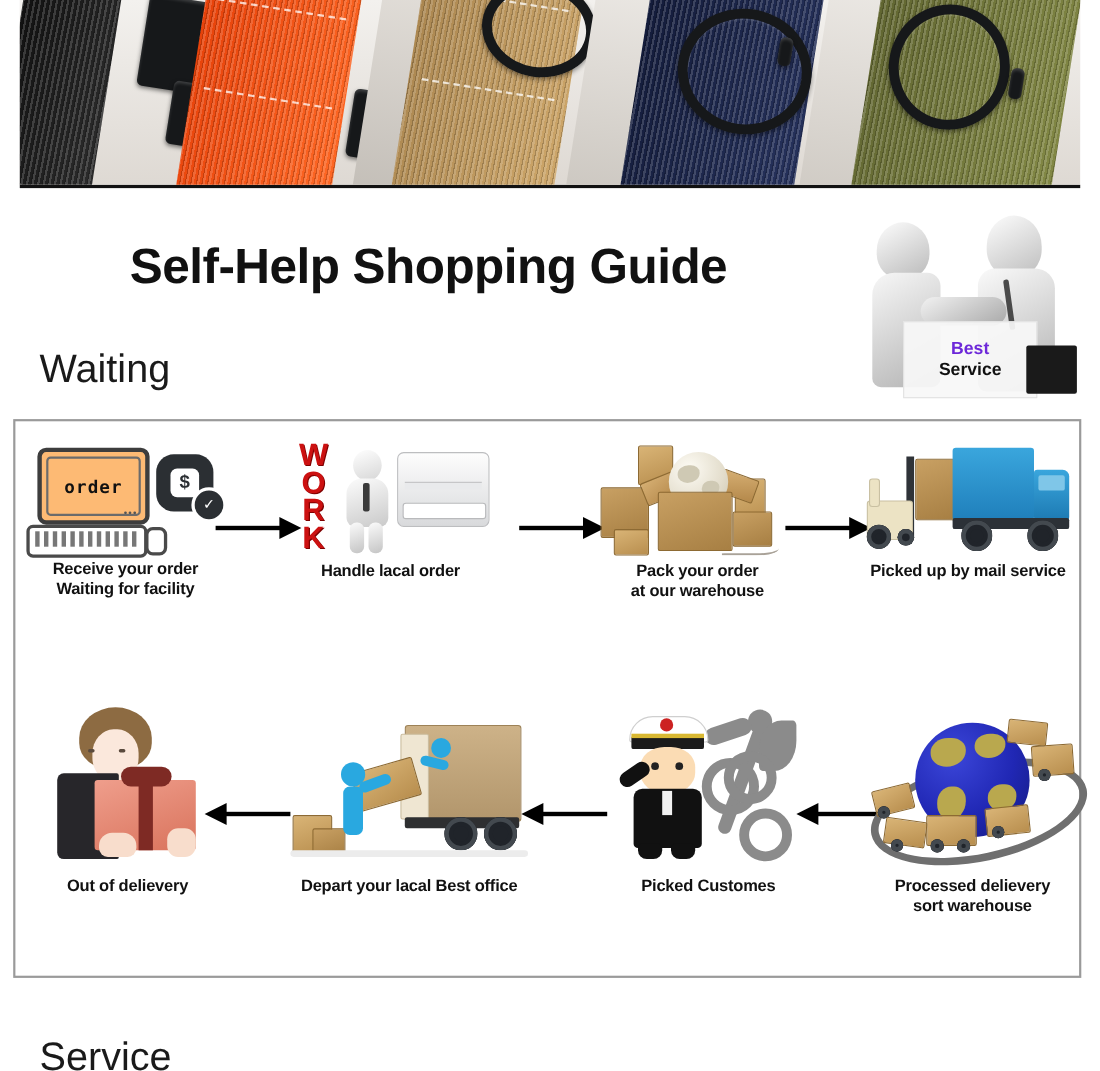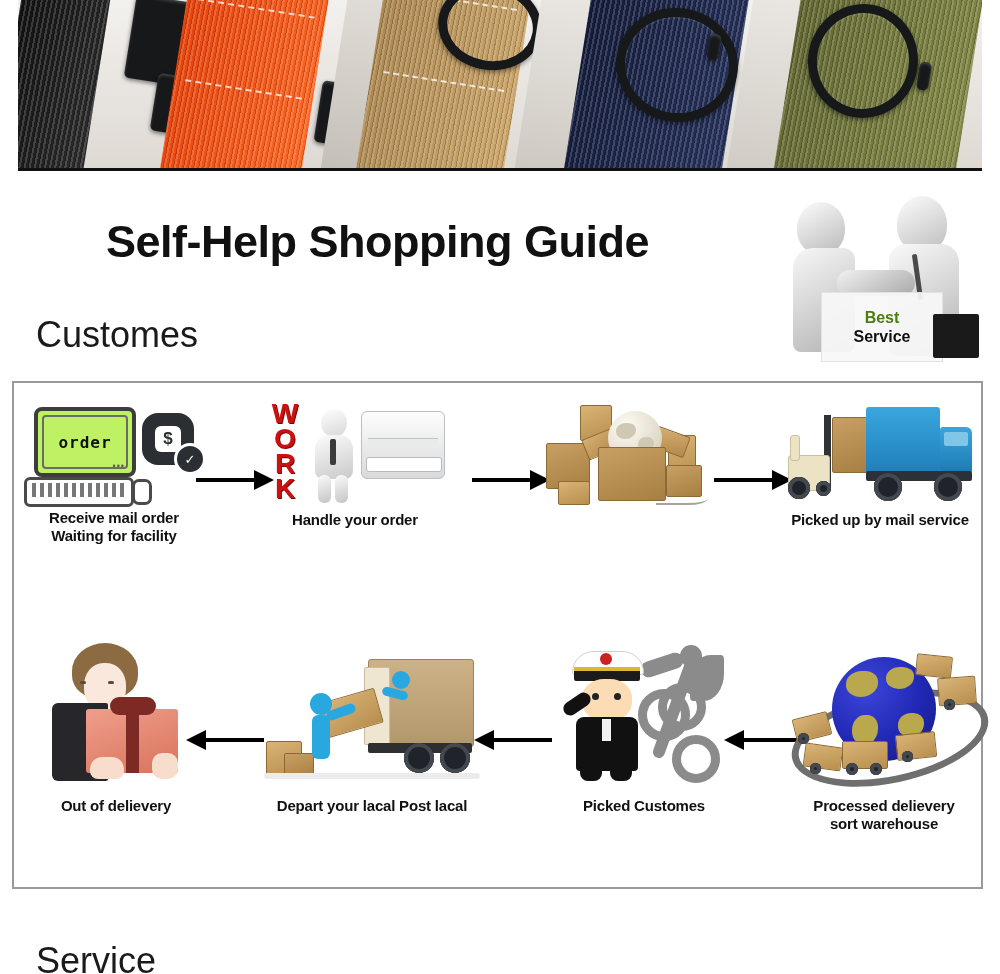--- a/index.html
+++ b/index.html
@@ -40,21 +40,21 @@
   .ring{
     position:absolute;border:9px solid #16181a;border-radius:50%;
     box-shadow:0 2px 5px rgba(0,0,0,.45), inset 0 1px 2px rgba(255,255,255,.15);
     background:transparent;
   }
   .gap{position:absolute;top:-40px;height:260px;transform:rotate(9deg);
        transform-origin:top center;background:#cfcbc6;}
 
   
   .title{
-    position:absolute;left:106px;top:216px;
+    position:absolute;left:118px;top:216px;
     font-size:45px;font-weight:bold;color:#111;letter-spacing:-.5px;
     white-space:nowrap;
     font-family:"Liberation Sans","DejaVu Sans",sans-serif;
   }
   .subtitle{
     position:absolute;left:36px;top:314px;
     font-size:36px;color:#1a1a1a;letter-spacing:0px;white-space:nowrap;
   }
   .subtitle2{
     position:absolute;left:36px;top:940px;
@@ -78,21 +78,21 @@
   }
   .arrow{position:absolute;height:24px;}
   .arrow .shaft{position:absolute;top:10px;left:0;height:4px;background:#000;}
   .arrow .head{position:absolute;top:2px;width:0;height:0;
     border-top:10px solid transparent;border-bottom:10px solid transparent;}
   .arrow.r .head{right:0;border-left:20px solid #000;}
   .arrow.l .head{left:0;border-right:20px solid #000;}
 
   
   .monitor{position:absolute;left:10px;top:4px;width:94px;height:62px;
-    border:4px solid #3d3d3d;border-radius:8px;background:#bef264;}
+    border:4px solid #3d3d3d;border-radius:8px;background:#fdba74;}
   .monitor .scr{position:absolute;inset:4px;border:2px solid #6b6b6b;border-radius:4px;
     display:flex;align-items:center;justify-content:center;}
   .monitor .word{font-family:"DejaVu Sans Mono","Liberation Mono",monospace;
     font-size:16px;font-weight:bold;color:#111;letter-spacing:1px;}
   .monitor .dots{position:absolute;right:7px;bottom:2px;font-size:9px;color:#555;letter-spacing:1px;}
   .kbd{position:absolute;left:0;top:74px;width:104px;height:24px;
     border:3px solid #4a4a4a;border-radius:6px;background:#fff;overflow:hidden;}
   .kbd i{position:absolute;top:3px;width:4px;height:14px;background:#777;}
   .mouse{position:absolute;left:108px;top:76px;width:14px;height:20px;
     border:3px solid #4a4a4a;border-radius:7px;background:#fff;}
@@ -198,36 +198,36 @@
 
     <div class="strap" style="left:790px;width:180px;background:linear-gradient(100deg,#5f6430,#848a46);">
       <div class="weave"></div>
     </div>
     <div class="ring" style="left:790px;top:4px;width:92px;height:96px;transform:rotate(9deg);"></div>
     <div class="hw" style="left:900px;top:62px;width:12px;height:28px;transform:rotate(9deg);"></div>
   </div>
 </div>
 
 <div class="title">Self-Help Shopping Guide</div>
-<div class="subtitle">Customes</div>
+<div class="subtitle">Waiting</div>
 <div class="subtitle2">Service</div>
 
 <div class="badge">
 
   <div style="position:absolute;left:4px;top:6px;width:48px;height:52px;border-radius:50% 50% 45% 45%;background:linear-gradient(150deg,#fdfdfd,#b9b9b9);"></div>
   <div style="position:absolute;left:0px;top:52px;width:62px;height:104px;border-radius:20px 12px 8px 8px;background:linear-gradient(150deg,#f7f7f7,#b3b3b3);"></div>
 
   <div style="position:absolute;left:104px;top:0px;width:50px;height:56px;border-radius:50% 50% 45% 45%;background:linear-gradient(150deg,#fdfdfd,#bdbdbd);"></div>
   <div style="position:absolute;left:96px;top:48px;width:70px;height:112px;border-radius:16px 18px 8px 8px;background:linear-gradient(150deg,#fafafa,#b0b0b0);"></div>
   <div style="position:absolute;left:122px;top:58px;width:5px;height:46px;background:#4a4a4a;transform:rotate(-8deg);border-radius:2px;"></div>
 
   <div style="position:absolute;left:44px;top:74px;width:78px;height:26px;border-radius:13px;background:linear-gradient(150deg,#f2f2f2,#a8a8a8);"></div>
 
   <div style="position:absolute;left:28px;top:96px;width:120px;height:68px;background:rgba(248,248,248,.93);border:1px solid #e2e2e2;display:flex;flex-direction:column;align-items:center;justify-content:center;line-height:19px;">
-    <span style="font-size:16px;font-weight:bold;color:#4d7c0f;">Best</span>
+    <span style="font-size:16px;font-weight:bold;color:#6d28d9;">Best</span>
     <span style="font-size:16px;font-weight:bold;color:#111;">Service</span>
   </div>
 
   <div style="position:absolute;left:140px;top:118px;width:46px;height:44px;background:#1a1a1a;border-radius:2px;"></div>
 </div>
 
 <div class="flowbox">
 
   <div class="node" style="left:2px;top:20px;width:196px;">
     <div class="art" style="width:180px;height:100px;">
@@ -251,21 +251,21 @@
           <i style="left:85px"></i>
           <i style="left:93px"></i>
       </div>
       <div class="mouse"></div>
       <div class="paybadge">
         <span class="dollar">$</span>
       </div>
       <div class="check">✓</div>
     </div>
     <div class="cap">
-      <div>Receive mail order</div>
+      <div>Receive your order</div>
       <div>Waiting for facility</div>
     </div>
   </div>
 
   <div class="arrow r" style="left:182px;top:85px;width:78px;">
     <div class="shaft" style="width:60px;"></div>
       <div class="head"></div>
   </div>
 
   <div class="node" style="left:243px;top:18px;width:196px;">
@@ -282,21 +282,21 @@
           <div class="tie"></div>
         <div class="leg" style="left:9px;"></div>
           <div class="leg" style="left:26px;"></div>
       </div>
       <div class="printer">
         <div class="slot"></div>
           <div class="tray"></div>
       </div>
     </div>
     <div class="cap">
-      <div>Handle your order</div>
+      <div>Handle lacal order</div>
     </div>
   </div>
 
   <div class="arrow r" style="left:458px;top:85px;width:78px;">
     <div class="shaft" style="width:60px;"></div>
       <div class="head"></div>
   </div>
 
   <div class="node" style="left:520px;top:18px;width:200px;">
     <div class="art" style="width:180px;height:104px;">
@@ -306,20 +306,24 @@
       <div class="box lite" style="left:124px;top:34px;width:26px;height:40px;"></div>
       <div class="box" style="left:122px;top:64px;width:34px;height:30px;"></div>
       <div class="box flapL" style="left:40px;top:32px;width:32px;height:20px;transform:rotate(-22deg);"></div>
       <div class="box flapR" style="left:110px;top:30px;width:32px;height:20px;transform:rotate(20deg);"></div>
       <div class="globe pale" style="left:64px;top:10px;width:54px;height:54px;">
         <div class="land pl" style="left:8px;top:12px;width:20px;height:16px;"></div>
         <div class="land pl" style="left:30px;top:26px;width:16px;height:14px;"></div>
       </div>
       <div class="box" style="left:54px;top:46px;width:66px;height:52px;"></div>
       <div style="position:absolute;left:112px;top:88px;width:52px;height:14px;border-bottom:2px solid #a9a298;border-radius:0 0 40% 0;"></div>
+    </div>
+    <div class="cap">
+      <div>Pack your order</div>
+      <div>at our warehouse</div>
     </div>
   </div>
 
   <div class="arrow r" style="left:700px;top:85px;width:78px;">
     <div class="shaft" style="width:60px;"></div>
       <div class="head"></div>
   </div>
 
   <div class="node" style="left:6px;top:258px;width:192px;">
     <div class="art girl" style="width:172px;height:150px;">
@@ -376,21 +380,21 @@
       <div class="wheel" style="left:176px;top:98px;width:30px;height:30px;"></div>
       <div class="box lite" style="left:58px;top:50px;width:56px;height:34px;transform:rotate(-16deg);"></div>
       <div class="blueman head" style="left:46px;top:48px;width:22px;height:22px;"></div>
       <div class="blueman" style="left:48px;top:70px;width:18px;height:44px;"></div>
       <div class="blueman" style="left:62px;top:62px;width:30px;height:10px;transform:rotate(-20deg);"></div>
       <div class="blueman head" style="left:128px;top:26px;width:18px;height:18px;"></div>
       <div class="blueman" style="left:118px;top:44px;width:26px;height:9px;transform:rotate(14deg);"></div>
       <div style="position:absolute;left:0px;top:128px;width:216px;height:6px;background:#ececec;border-radius:3px;"></div>
     </div>
     <div class="cap">
-      <div>Depart your lacal Post lacal</div>
+      <div>Depart your lacal Best office</div>
     </div>
   </div>
 
   <div class="arrow l" style="left:460px;top:345px;width:78px;">
     <div class="shaft" style="left:18px;width:60px;"></div>
       <div class="head"></div>
   </div>
 
   <div class="node officer" style="left:530px;top:258px;width:200px;">
     <div class="art" style="width:176px;height:150px;">

